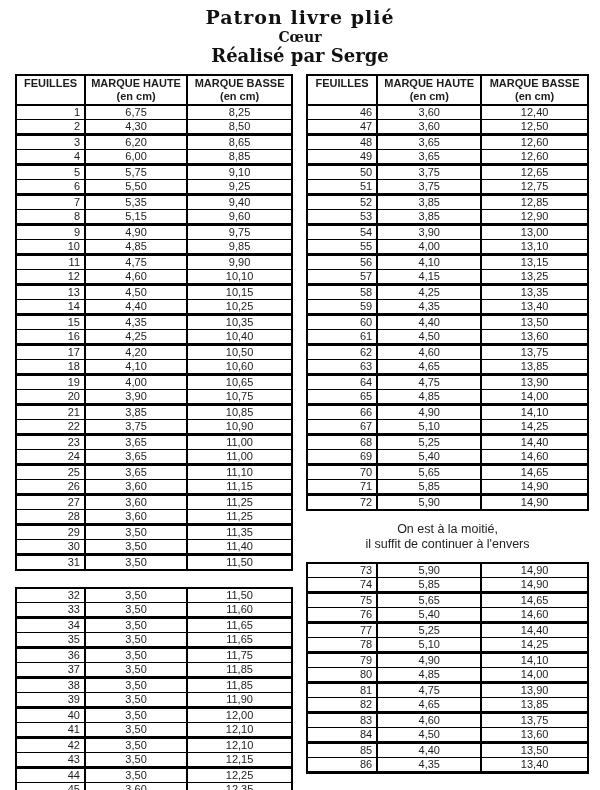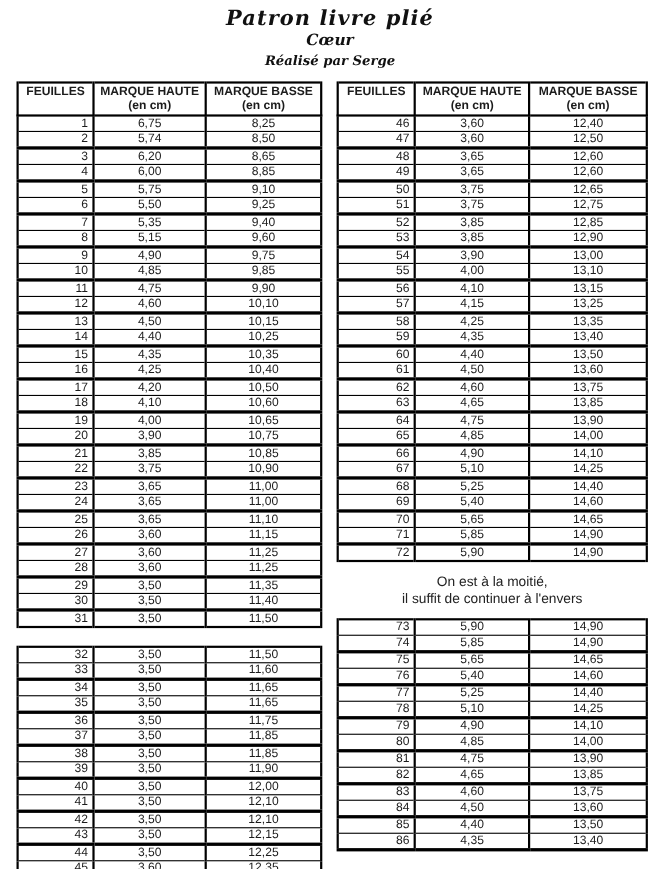--- a/index.html
+++ b/index.html
@@ -4,25 +4,25 @@
 <style>
   html,body{margin:0;padding:0}
   body{
     width:600px;height:790px;overflow:hidden;
     background:#ffffff;color:#1c1c1c;
     font-family:"Liberation Sans",sans-serif;
   }
   .titles{
     text-align:center;padding-top:6px;
     font-family:"DejaVu Serif",serif;
-    font-style:italic;font-weight:bold;color:#111;
+    font-weight:bold;color:#111;
   }
   .t1{font-size:19px;line-height:22px;letter-spacing:1px}
   .t2{font-size:14px;line-height:19px}
-  .t3{font-size:12px;line-height:17px}
+  .t3{font-size:18px;line-height:17px}
 
   .cols{display:flex;margin:10px 10px 0 15px;gap:13px}
   .col-left{width:278px;flex:none}
   .col-right{width:283px;flex:none}
 
   table{border-collapse:collapse;table-layout:fixed;width:100%}
   .sheet-table{border:2px solid #000}
   col.c1{width:25%}col.c2{width:37%}col.c3{width:38%}
   th,td{
     border:1px solid #000;border-left-width:2px;border-right-width:2px;
@@ -79,21 +79,21 @@
           </tr>
         </thead>
         <tbody>
             <tr>
               <td class="col-f">1</td>
               <td class="col-h">6,75</td>
               <td class="col-b">8,25</td>
             </tr>
             <tr class="pair-end">
               <td class="col-f">2</td>
-              <td class="col-h">5,74</td>
+              <td class="col-h">4,30</td>
               <td class="col-b">8,50</td>
             </tr>
             <tr>
               <td class="col-f">3</td>
               <td class="col-h">6,20</td>
               <td class="col-b">8,65</td>
             </tr>
             <tr class="pair-end">
               <td class="col-f">4</td>
               <td class="col-h">6,00</td>

